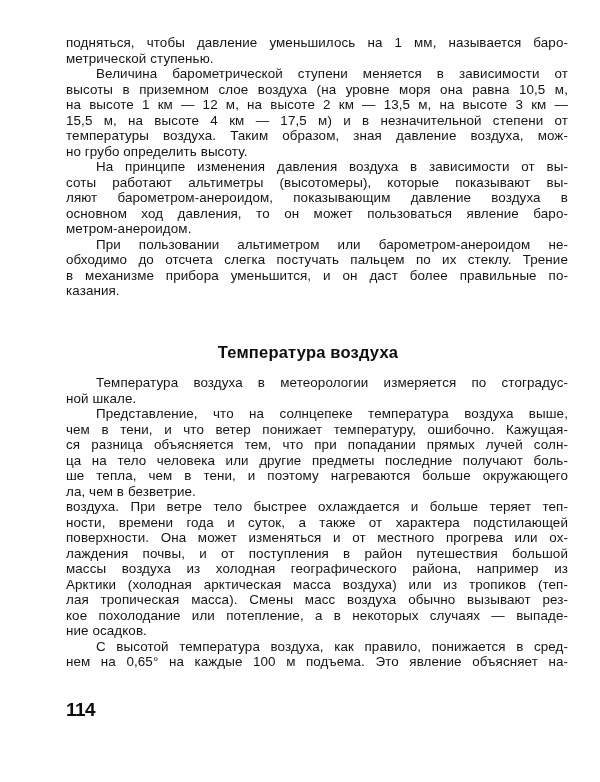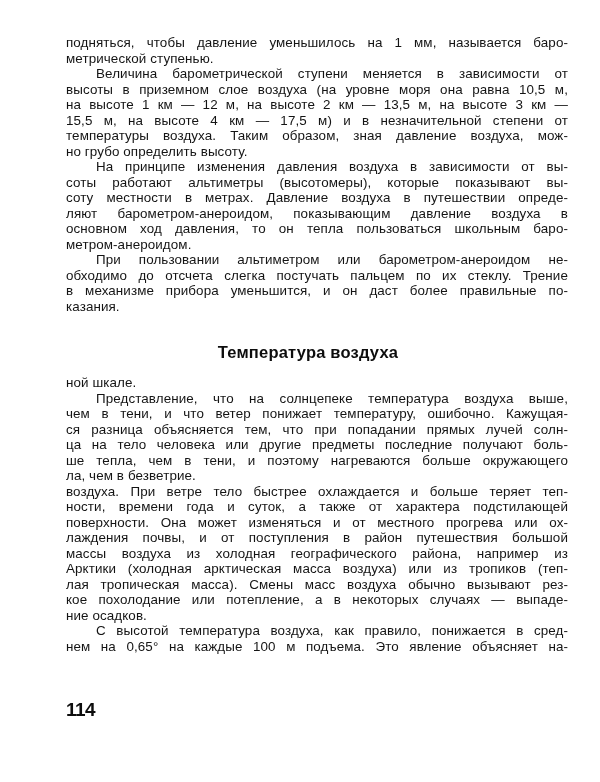--- a/index.html
+++ b/index.html
@@ -35,31 +35,31 @@
       <div class="line">подняться, чтобы давление уменьшилось на 1 мм, называется баро-</div>
       <div class="line last">метрической ступенью.</div>
       <div class="line indent">Величина барометрической ступени меняется в зависимости от</div>
       <div class="line">высоты в приземном слое воздуха (на уровне моря она равна 10,5 м,</div>
       <div class="line">на высоте 1 км — 12 м, на высоте 2 км — 13,5 м, на высоте 3 км —</div>
       <div class="line">15,5 м, на высоте 4 км — 17,5 м) и в незначительной степени от</div>
       <div class="line">температуры воздуха. Таким образом, зная давление воздуха, мож-</div>
       <div class="line last">но грубо определить высоту.</div>
       <div class="line indent">На принципе изменения давления воздуха в зависимости от вы-</div>
       <div class="line">соты работают альтиметры (высотомеры), которые показывают вы-</div>
-      <div class="line">соту местности в метрах. Давление воздуха в путешествии опреде-</div>
       <div class="line">ляют барометром-анероидом, показывающим давление воздуха в</div>
-      <div class="line">основном ход давления, то он тепла пользоваться школьным баро-</div>
+      <div class="line">основном ход давления, то он может пользоваться явление баро-</div>
       <div class="line last">метром-анероидом.</div>
       <div class="line indent">При пользовании альтиметром или барометром-анероидом не-</div>
       <div class="line">обходимо до отсчета слегка постучать пальцем по их стеклу. Трение</div>
       <div class="line">в механизме прибора уменьшится, и он даст более правильные по-</div>
       <div class="line last">казания.</div>
     </div>
   <div class="heading">Температура воздуха</div>
   <div class="block" id="block2" style="top:375px;">
+      <div class="line indent">Температура воздуха в метеорологии измеряется по стоградус-</div>
       <div class="line last">ной шкале.</div>
       <div class="line indent">Представление, что на солнцепеке температура воздуха выше,</div>
       <div class="line">чем в тени, и что ветер понижает температуру, ошибочно. Кажущая-</div>
       <div class="line">ся разница объясняется тем, что при попадании прямых лучей солн-</div>
       <div class="line">ца на тело человека или другие предметы последние получают боль-</div>
       <div class="line">ше тепла, чем в тени, и поэтому нагреваются больше окружающего</div>
       <div class="line last">ла, чем в безветрие.</div>
       <div class="line">воздуха. При ветре тело быстрее охлаждается и больше теряет теп-</div>
       <div class="line">ности, времени года и суток, а также от характера подстилающей</div>
       <div class="line">поверхности. Она может изменяться и от местного прогрева или ох-</div>

